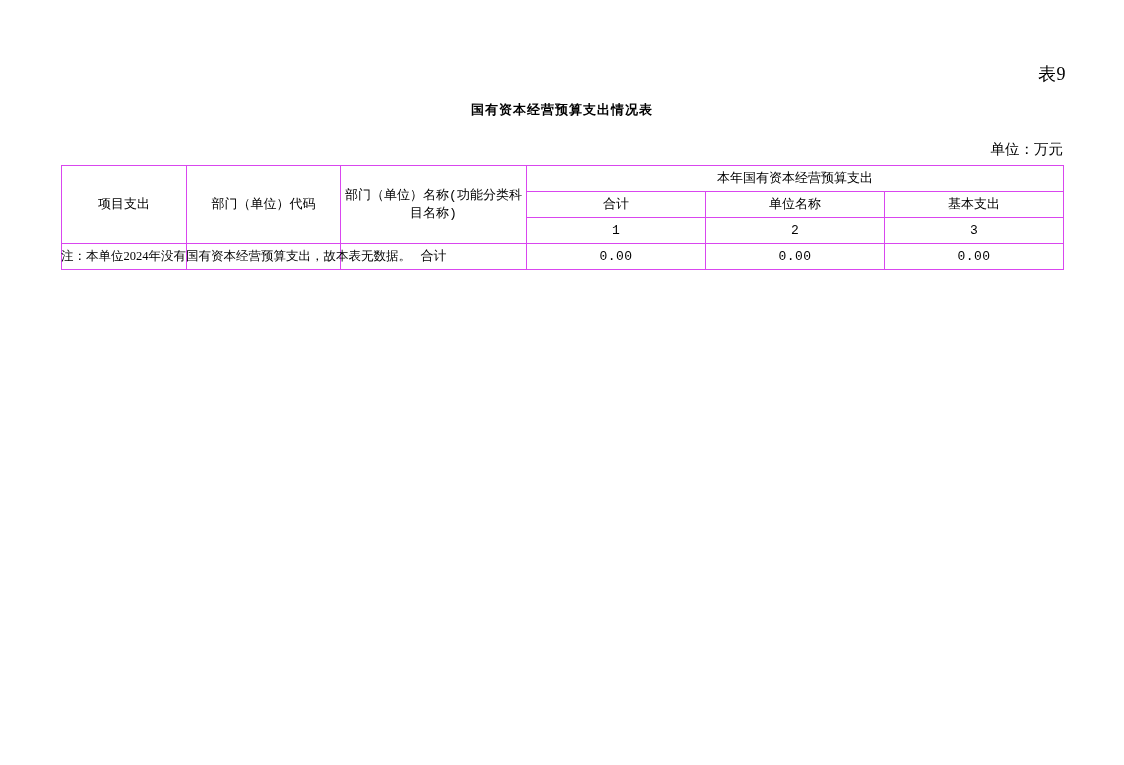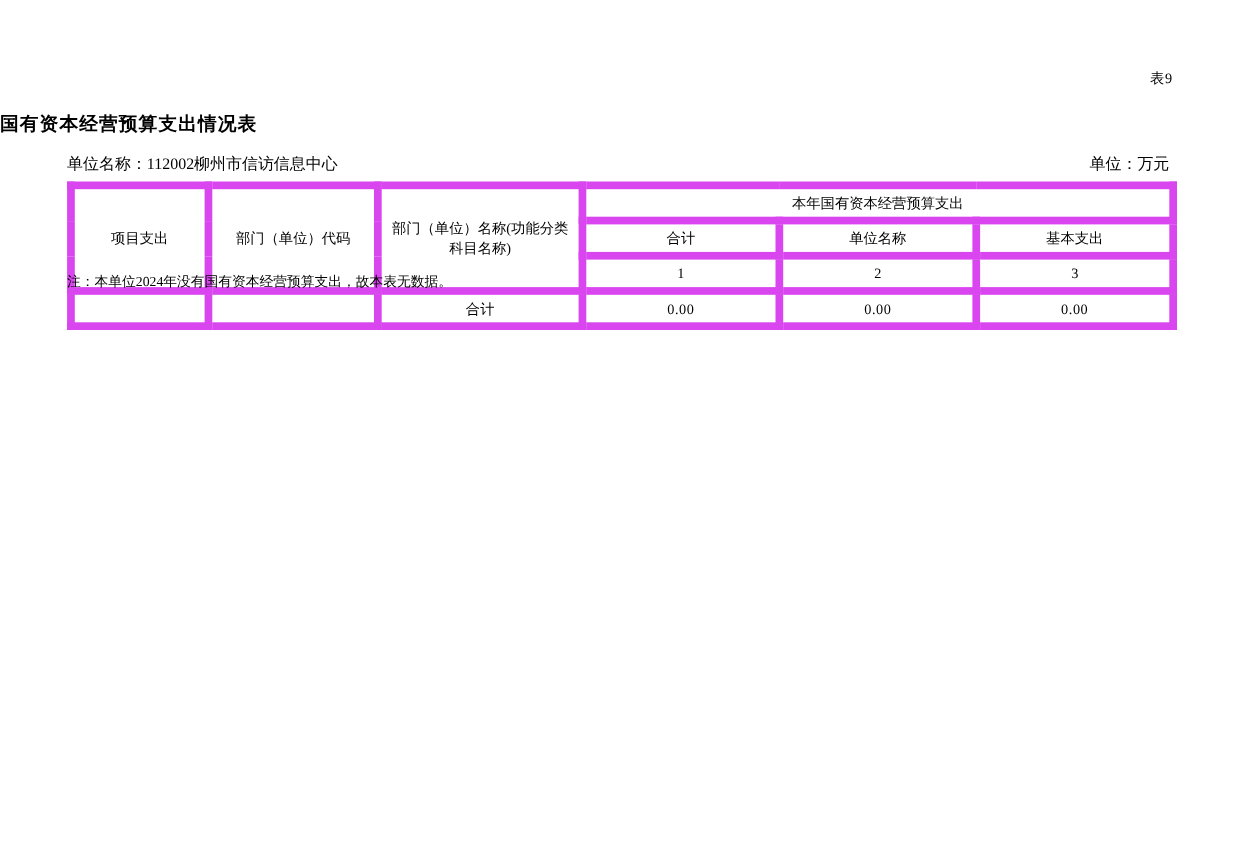--- a/index.html
+++ b/index.html
@@ -19,31 +19,32 @@
   .page {
     position: relative;
     width: 1124px;
     height: 765px;
   }
 
   .sheet-no {
     position: absolute;
     top: 62px;
     right: 58px;
-    font-size: 13px;
+    font-size: 18px;
     font-family: "Liberation Serif", serif;
     letter-spacing: 0.5px;
   }
 
   .doc-title {
     position: absolute;
     top: 101px;
     left: 0;
     width: 1124px;
-    font-size: 17px;
+    text-align: center;
+    font-size: 13px;
     font-weight: bold;
     font-family: "Liberation Sans", sans-serif;
     letter-spacing: 1px;
   }
 
   .meta-row {
     position: absolute;
     top: 140px;
     left: 61px;
     width: 1002px;
@@ -66,27 +67,27 @@
 
   table.main {
     position: absolute;
     top: 165px;
     left: 61px;
     width: 1002px;
     border-collapse: collapse;
     table-layout: fixed;
   }
   table.main td {
-    border: 7px solid #d946ef;
+    border: 1px solid #d946ef;
     font-size: 13px;
     text-align: center;
     vertical-align: middle;
     padding: 2px 4px;
     line-height: 1.35;
-    font-family: Liberation Serif, serif;
+    font-family: Liberation Mono, monospace;
   }
   .h-tall { height: 44px; }
   .h-row  { height: 21px; }
   .num {
     text-align: right;
     padding-right: 10px;
     font-family: "Liberation Serif", serif;
     letter-spacing: 0.5px;
   }
   .colnum { font-size: 12.5px; }
@@ -103,23 +104,20 @@
 </head>
 <body>
 
 <div class="page">
 
   <div class="sheet-no">表9</div>
 
   <div class="doc-title">国有资本经营预算支出情况表</div>
 
   <div class="meta-row">
-    <div class="meta-left">
-      <span>单位名称：</span><span>112002柳州市信访信息中心</span>
-    </div>
     <div class="meta-right">单位：万元</div>
   </div>
 
   <table class="main">
     <colgroup>
       <col style="width:125px">
       <col style="width:154px">
       <col style="width:186px">
       <col style="width:179px">
       <col style="width:179px">

